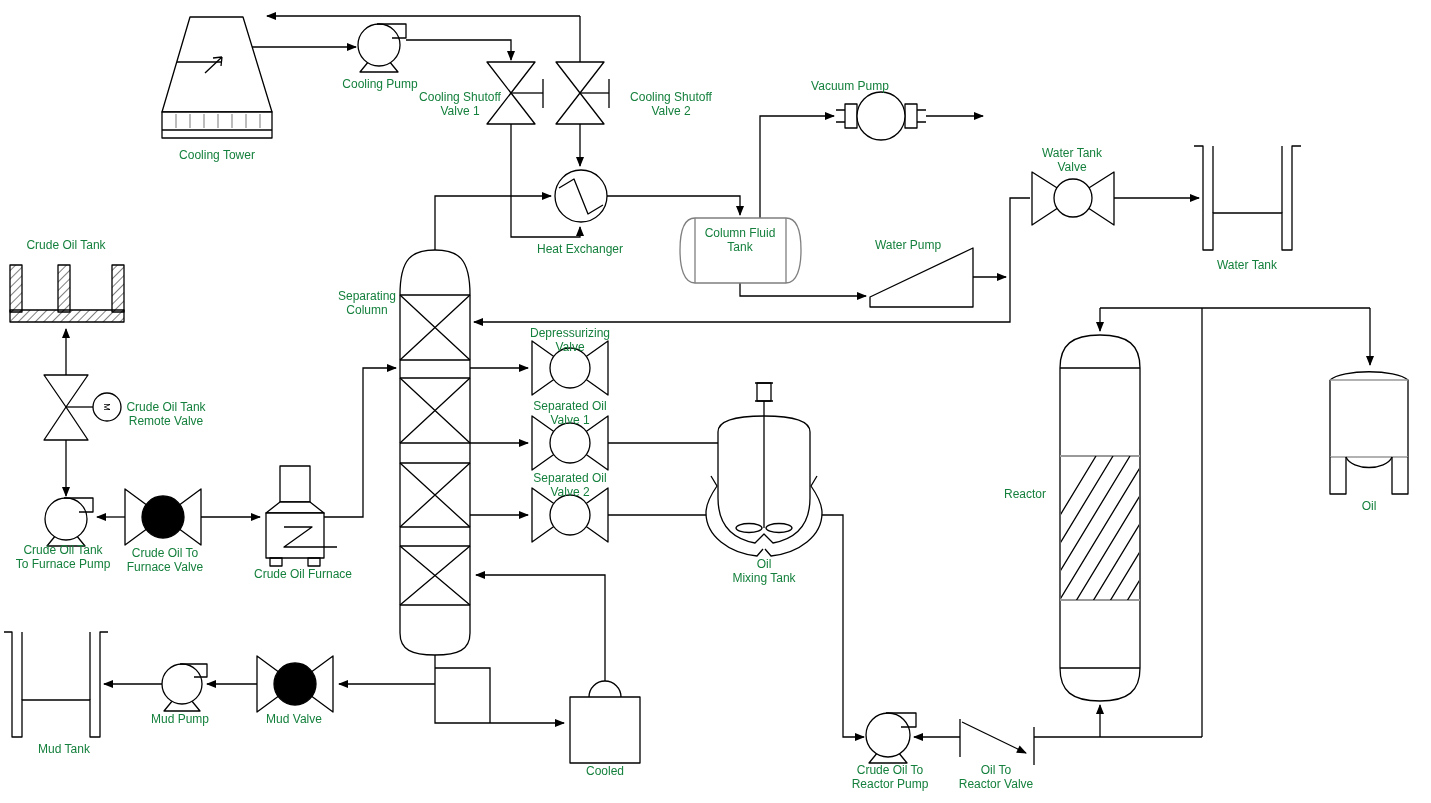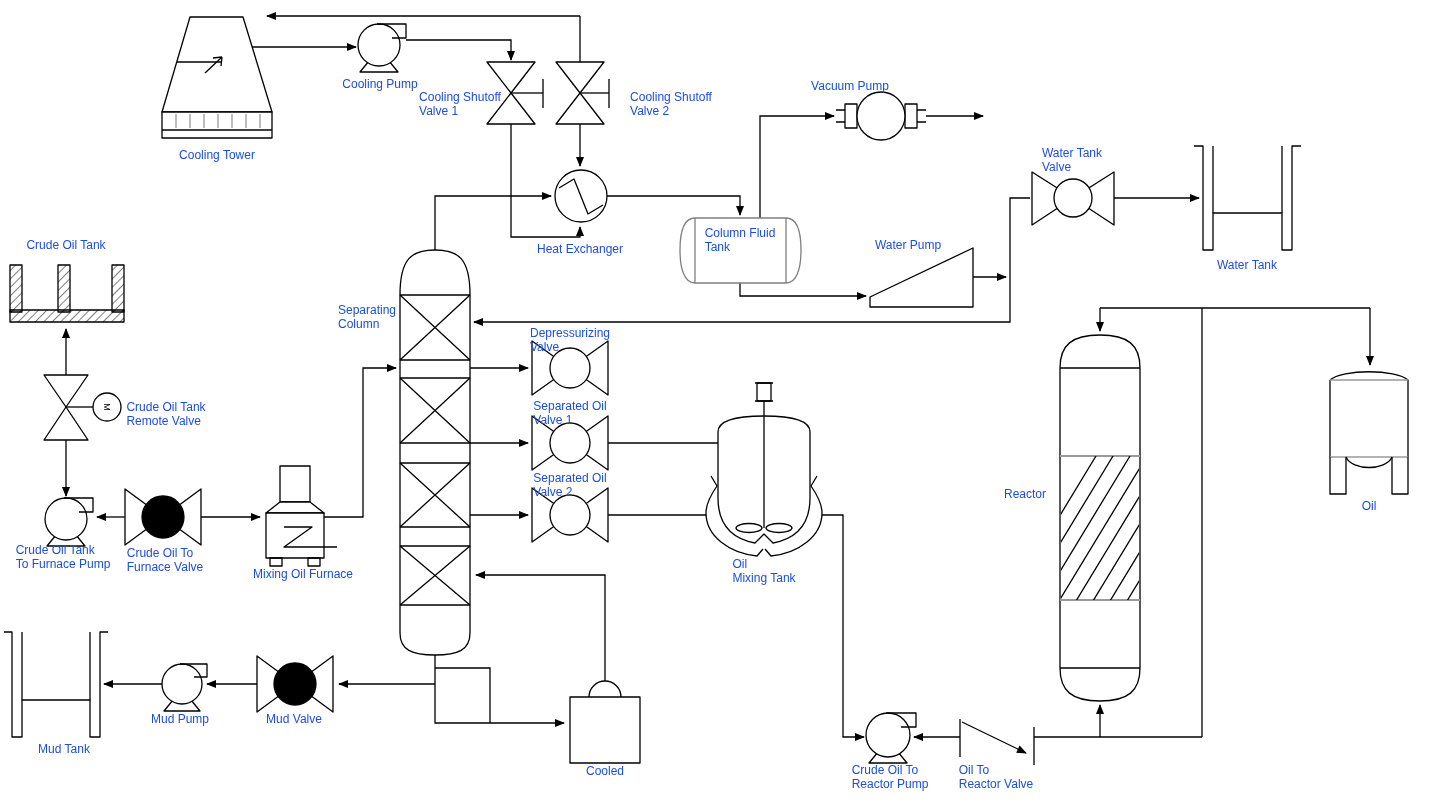--- a/index.html
+++ b/index.html
@@ -1,20 +1,20 @@
 <!DOCTYPE html>
 <html><head>
 <meta charset="utf-8">
 <style>
   html,body{margin:0;padding:0;background:#fff;}
   #canvas{position:relative;width:1431px;height:803px;background:#ffffff;overflow:hidden;
           font-family:"Liberation Sans",sans-serif;}
   svg{position:absolute;left:0;top:0;}
-  .lbl{position:absolute;transform:translateX(-50%);
-       font:12px/14px "Liberation Sans",sans-serif;color:#1d4ed8;
+  .lbl{position:absolute;transform:translateX(-50%);text-align:center;
+       font:12px/14px "Liberation Sans",sans-serif;color:#15803d;
        white-space:pre-line;pointer-events:none;}
 </style>
 </head>
 <body>
 
 <div id="canvas">
 <svg width="1431" height="803" viewBox="0 0 1431 803">
   <defs>
     <marker id="ah" markerWidth="12" markerHeight="10" refX="10" refY="5" orient="auto" markerUnits="userSpaceOnUse">
       <path d="M1,1 L11,5 L1,9 Z" fill="#000"></path>
@@ -287,22 +287,22 @@
   <div class="lbl" style="left:1072px;top:146px">Water Tank
 Valve</div>
   <div class="lbl" style="left:1247px;top:258px">Water Tank</div>
   <div class="lbl" style="left:66px;top:238px">Crude Oil Tank</div>
   <div class="lbl" style="left:166px;top:400px">Crude Oil Tank
 Remote Valve</div>
   <div class="lbl" style="left:63px;top:543px">Crude Oil Tank
 To Furnace Pump</div>
   <div class="lbl" style="left:165px;top:546px">Crude Oil To
 Furnace Valve</div>
-  <div class="lbl" style="left:303px;top:567px">Mixing Oil Furnace</div>
-  <div class="lbl" style="left:367px;top:303px">Separating
+  <div class="lbl" style="left:303px;top:567px">Crude Oil Furnace</div>
+  <div class="lbl" style="left:367px;top:289px">Separating
 Column</div>
   <div class="lbl" style="left:570px;top:326px">Depressurizing
 Valve</div>
   <div class="lbl" style="left:570px;top:399px">Separated Oil
 Valve 1</div>
   <div class="lbl" style="left:570px;top:471px">Separated Oil
 Valve 2</div>
   <div class="lbl" style="left:764px;top:557px">Oil
 Mixing Tank</div>
   <div class="lbl" style="left:1025px;top:487px">Reactor</div>

